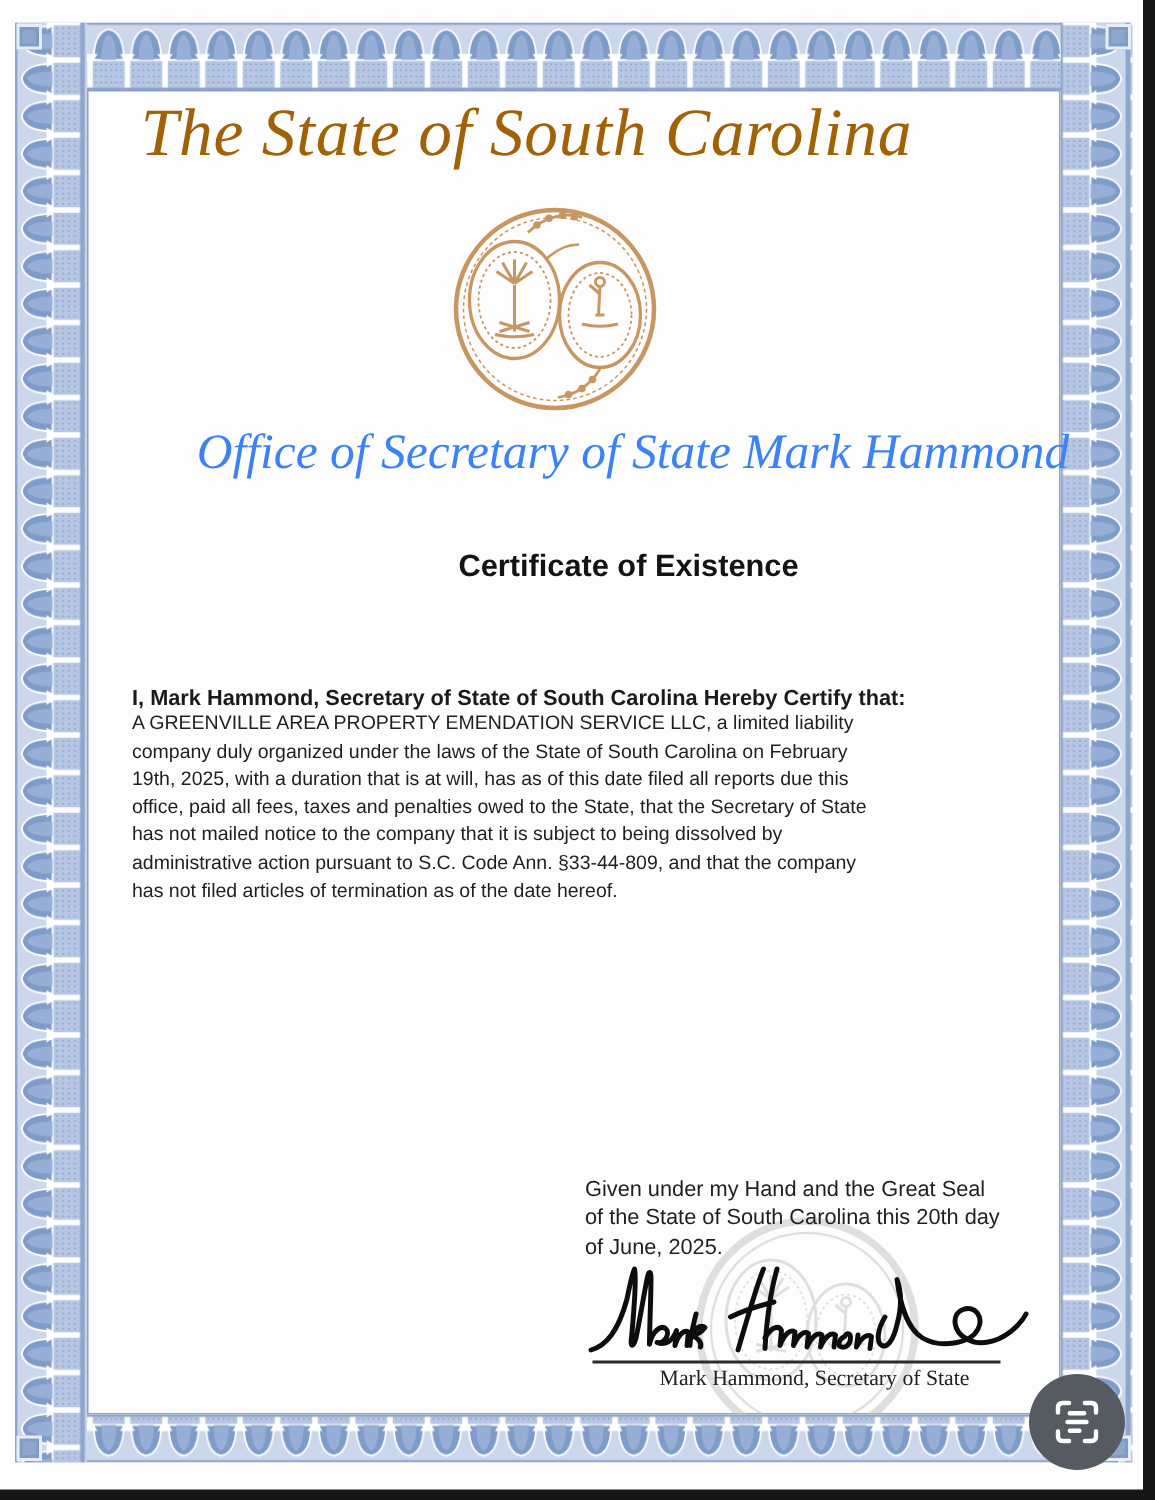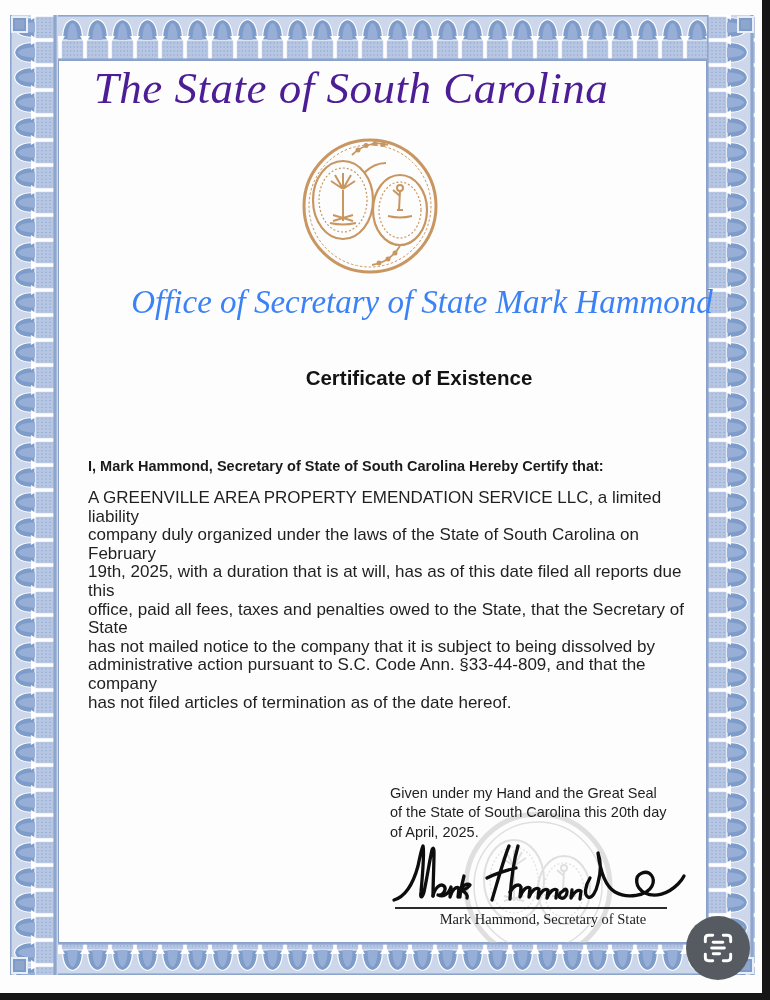--- a/index.html
+++ b/index.html
@@ -15,30 +15,30 @@
   .band-left   { left:10px; top:15px;  width:48px;  height:960px; }
   .band-right  { left:707px; top:15px; width:48px;  height:960px; }
   .corner { position:absolute; width:17px; height:17px; background:#8fa6cc;
             border:2px solid #e8edf6; box-shadow:inset 0 0 0 2px #7e9cca; }
   .inner-frame { position:absolute; left:58px; top:60px; width:649px; height:883px;
                  border:1px solid #8aa0c8; pointer-events:none; }
 
   
   .doc-title { position:absolute; left:58px; top:62px; width:586px; text-align:center;
                font-family:"Liberation Serif", serif; font-style:italic; font-size:45px;
-               color:#4c1d95; letter-spacing:.5px; }
+               color:#a16207; letter-spacing:.5px; }
   .office-line { position:absolute; left:58px; top:284px; width:728px; text-align:center;
                  font-family:"Liberation Serif", serif; font-style:italic; font-size:33px;
                  color:#3b82f6; }
   .cert-heading { position:absolute; left:58px; top:366px; width:722px; text-align:center;
                   font-size:20.5px; font-weight:bold; color:#131313; }
   .certify-line { position:absolute; left:88px; top:458px; width:620px;
                   font-size:14.5px; font-weight:bold; color:#1a1a1a; }
-  .body-par { position:absolute; left:88px; top:489px; width:606px;
-              font-size:17px; line-height:18.6px; color:#1f1f1f; white-space:pre-line; }
+  .body-par { position:absolute; left:88px; top:473px; width:606px;
+              font-size:13px; line-height:18.6px; color:#1f1f1f; white-space:pre-line; }
   .given-block { position:absolute; left:390px; top:784px; width:310px;
                  font-size:14.5px; line-height:19.3px; color:#1f1f1f; white-space:pre-line; }
   .sig-caption { position:absolute; left:388px; top:911px; width:310px; text-align:center;
                  font-family:"Liberation Serif", serif; font-size:14.5px; color:#222; }
   .sig-line { position:absolute; left:395px; top:907px; width:272px; height:1.5px; background:#2b2b2b; }
 
   .seal-svg { position:absolute; left:300px; top:133px; }
   .watermark { position:absolute; left:458px; top:806px; width:160px; height:137px;
                overflow:hidden; opacity:.5; }
   .signature-svg { position:absolute; left:388px; top:840px; }
@@ -218,21 +218,21 @@
     <div class="certify-line">I, Mark Hammond, Secretary of State of South Carolina Hereby Certify that:</div>
     <div class="body-par">A GREENVILLE AREA PROPERTY EMENDATION SERVICE LLC, a limited liability
 company duly organized under the laws of the State of South Carolina on February
 19th, 2025, with a duration that is at will, has as of this date filed all reports due this
 office, paid all fees, taxes and penalties owed to the State, that the Secretary of State
 has not mailed notice to the company that it is subject to being dissolved by
 administrative action pursuant to S.C. Code Ann. §33-44-809, and that the company
 has not filed articles of termination as of the date hereof.</div>
     <div class="given-block">Given under my Hand and the Great Seal
 of the State of South Carolina this 20th day
-of April, 2025.</div>
+of June, 2025.</div>
 
     <svg class="signature-svg" width="305" height="70" viewBox="0 0 305 70" fill="none" stroke="#0d0d0d" stroke-width="3.3" stroke-linecap="round" stroke-linejoin="round">
       <title>Mark Hammond</title>
       <path d="M6,60 C16,57 24,48 30,26 C32,16 34,8 35,6 C36,10 35,30 33,52 C32,58 34,59 36,52 C39,38 42,18 44,10 C45,7 46,8 46,12 C46,26 45,44 45,56"></path>
       <path d="M45,56 C47,47 53,43 56,46 C59,49 55,56 50,55 C55,57 60,55 63,47 L62,57 C64,50 68,46 71,48 L70,57"></path>
       <path d="M76,36 C74,44 72,52 72,57 M72,49 C76,45 80,43 82,45 C79,49 75,50 73,50 C77,52 80,55 79,58"></path>
       <path d="M104,60 C110,40 116,18 121,6 M99,38 C109,33 120,30 128,28 M130,6 C126,20 123,42 122,59"></path>
       <path d="M122,52 C126,45 131,43 133,47 L132,57 C135,49 139,46 142,48 L141,57 C144,50 148,47 151,49 L150,58 C153,51 157,48 160,50 L159,58 C162,51 166,48 169,50 L168,58"></path>
       <path d="M175,51 C171,53 170,57 173,58 C176,59 179,56 179,52 C179,49 177,48 175,51"></path>
       <path d="M184,50 L183,58 C186,52 190,49 193,51 L192,59"></path>

